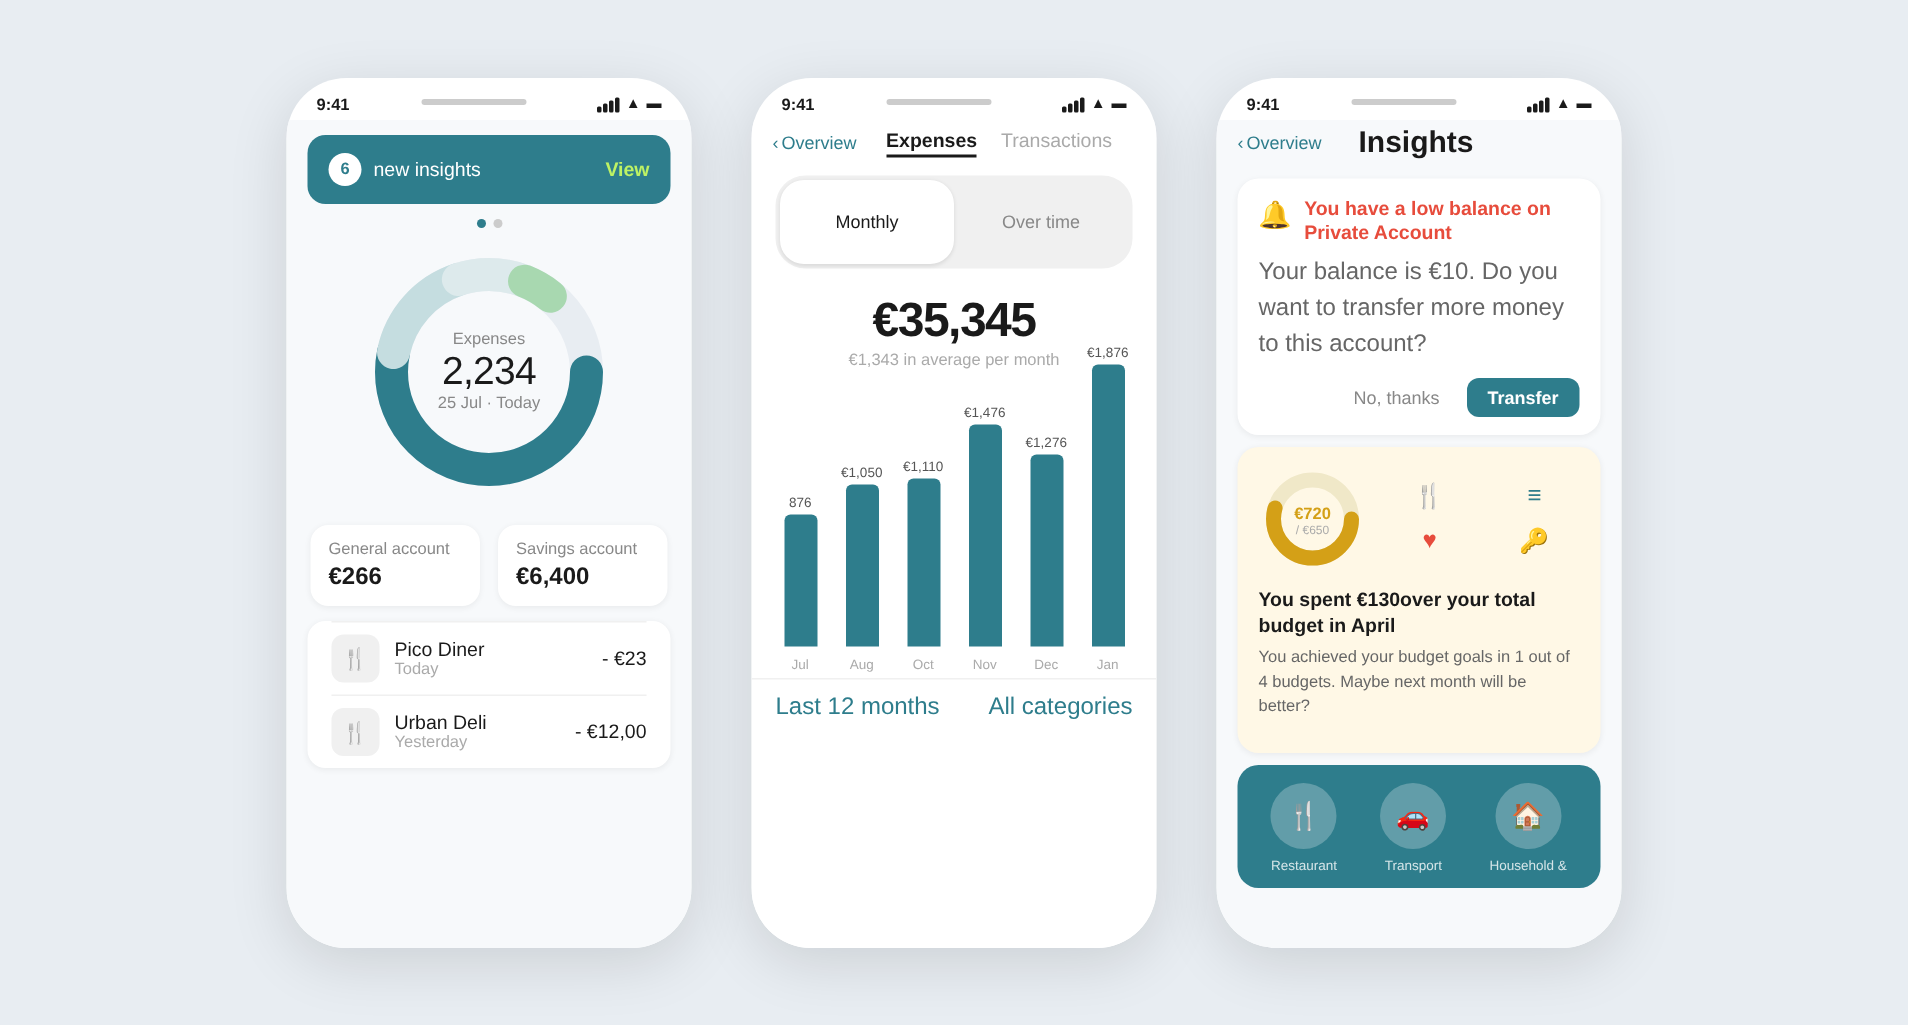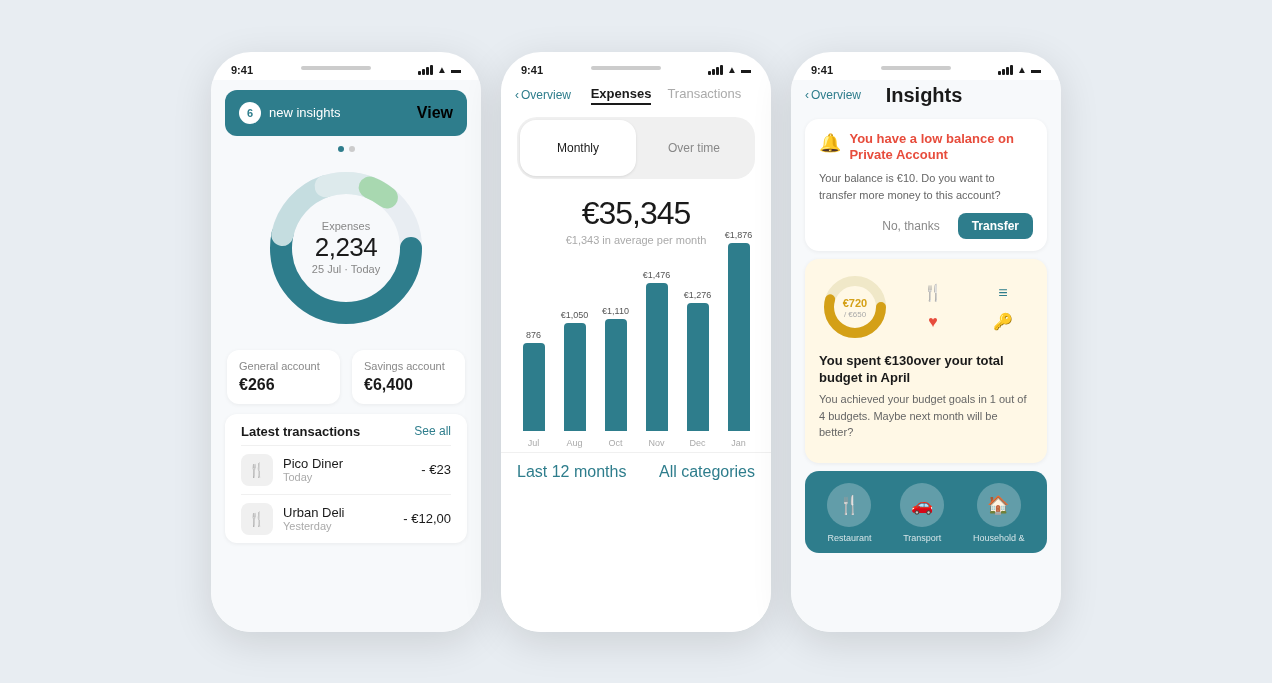--- a/index.html
+++ b/index.html
@@ -7,21 +7,21 @@
       background: #e8edf2;
       display: flex;
       justify-content: center;
       align-items: center;
       min-height: 100vh;
       font-family: -apple-system, BlinkMacSystemFont, 'Segoe UI', sans-serif;
       padding: 20px;
     }
     .phones-container {
       display: flex;
-      gap: 20px;
+      gap: 40px;
       align-items: flex-start;
       justify-content: center;
     }
     .phone {
       background: #fff;
       border-radius: 40px;
       width: 270px;
       height: 580px;
       overflow: hidden;
       position: relative;
@@ -97,22 +97,22 @@
       justify-content: center;
       font-size: 11px;
       font-weight: 700;
     }
     .insights-text {
       color: #fff;
       font-size: 13px;
       font-weight: 500;
     }
     .view-btn {
-      color: #000000;
-      font-size: 16px;
+      color: #bef264;
+      font-size: 13px;
       font-weight: 600;
     }
     .dots-nav {
       display: flex;
       gap: 5px;
       justify-content: center;
       margin: 10px 0 4px;
       align-items: center;
     }
     .dot {
@@ -291,21 +291,21 @@
       background: #fff;
       color: #1a1a1a;
       box-shadow: 0 1px 3px rgba(0,0,0,0.1);
     }
     .expenses-total {
       text-align: center;
       padding: 6px 0 2px;
     }
     .expenses-amount {
       font-size: 32px;
-      font-weight: 400;
+      font-weight: 700;
       color: #1a1a1a;
       letter-spacing: -1px;
     }
     .expenses-avg {
       font-size: 11px;
       color: #aaa;
       margin-top: 2px;
     }
     .bar-chart {
       display: flex;
@@ -387,21 +387,21 @@
       color: #e74c3c;
       margin-top: 1px;
     }
     .alert-title {
       font-size: 13px;
       font-weight: 700;
       color: #e74c3c;
       line-height: 1.3;
     }
     .alert-body {
-      font-size: 11px;
+      font-size: 16px;
       color: #666;
       line-height: 1.5;
       margin-bottom: 10px;
     }
     .alert-actions {
       display: flex;
       justify-content: flex-end;
       gap: 8px;
     }
     .btn-secondary {
@@ -578,24 +578,20 @@
         <div class="account-card">
           <div class="account-name">General account</div>
           <div class="account-amount">€266</div>
         </div>
         <div class="account-card">
           <div class="account-name">Savings account</div>
           <div class="account-amount">€6,400</div>
         </div>
       </div>
       <div class="transactions-section">
-        <div class="transactions-header">
-          <span class="transactions-title">Latest transactions</span>
-          <span class="see-all">See all</span>
-        </div>
         <div class="transaction-item">
           <div class="tx-icon">🍴</div>
           <div class="tx-details">
             <div class="tx-name">Pico Diner</div>
             <div class="tx-date">Today</div>
           </div>
           <div class="tx-amount">- €23</div>
         </div>
         <div class="transaction-item">
           <div class="tx-icon">🍴</div>

